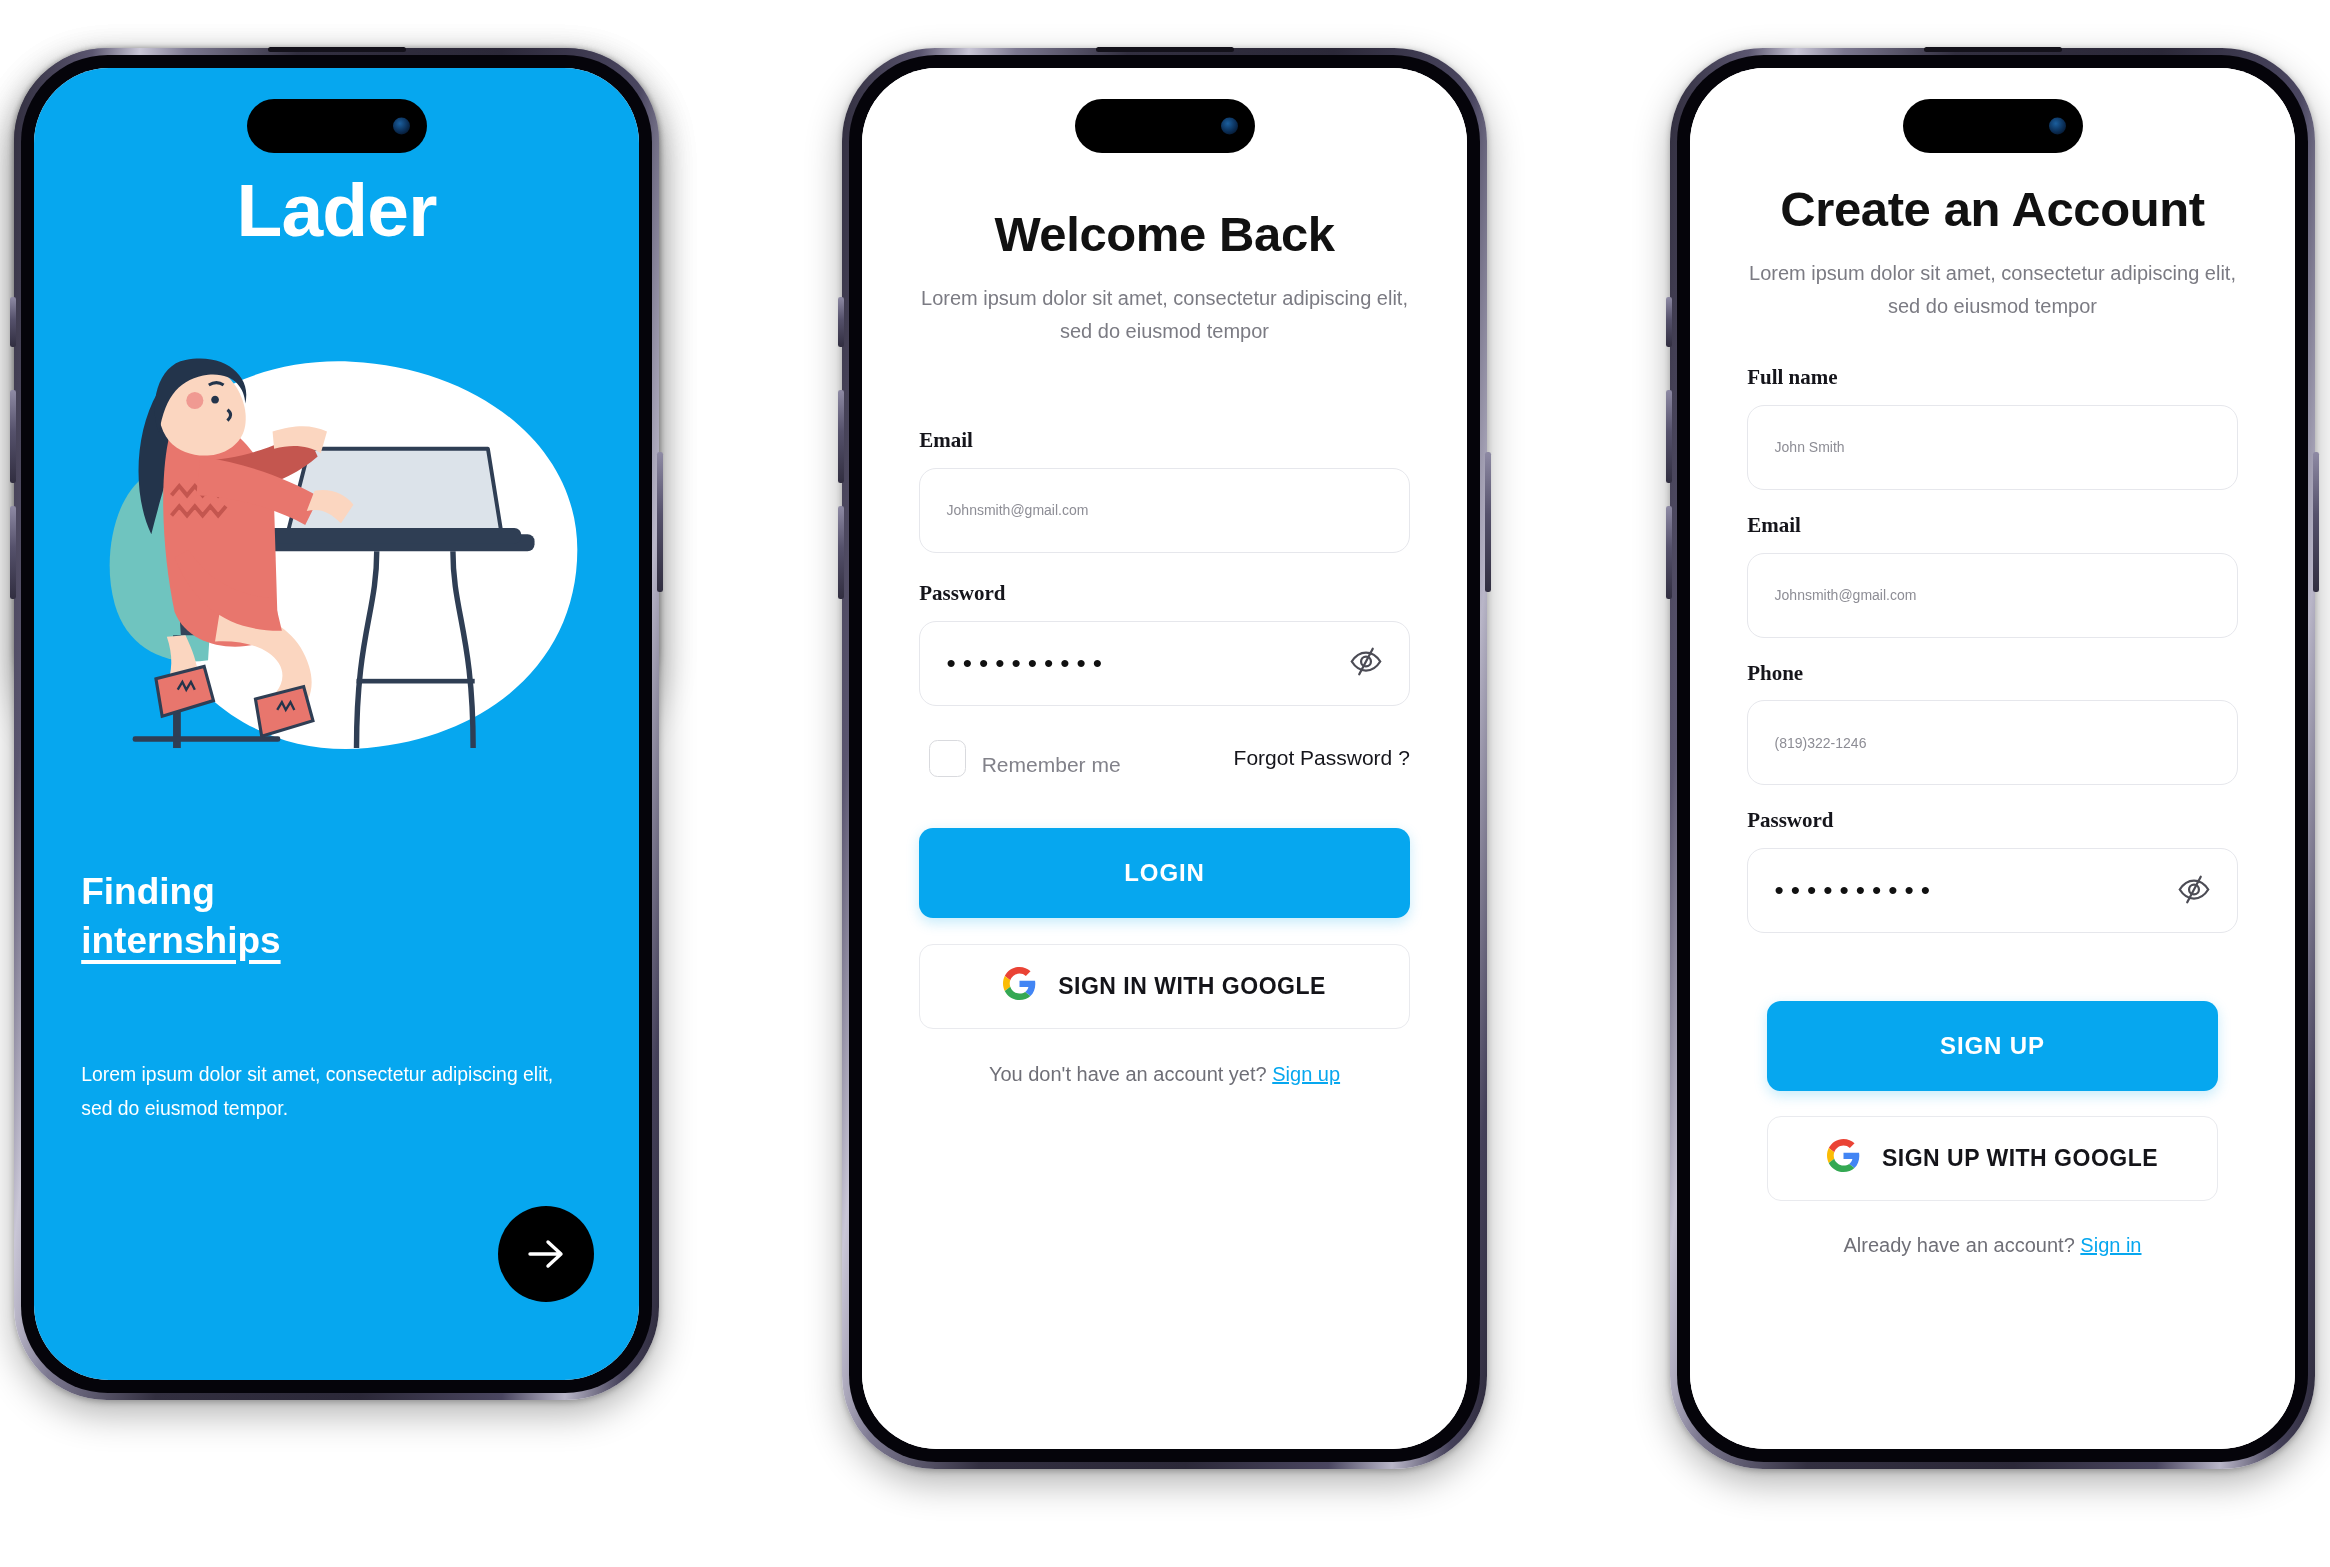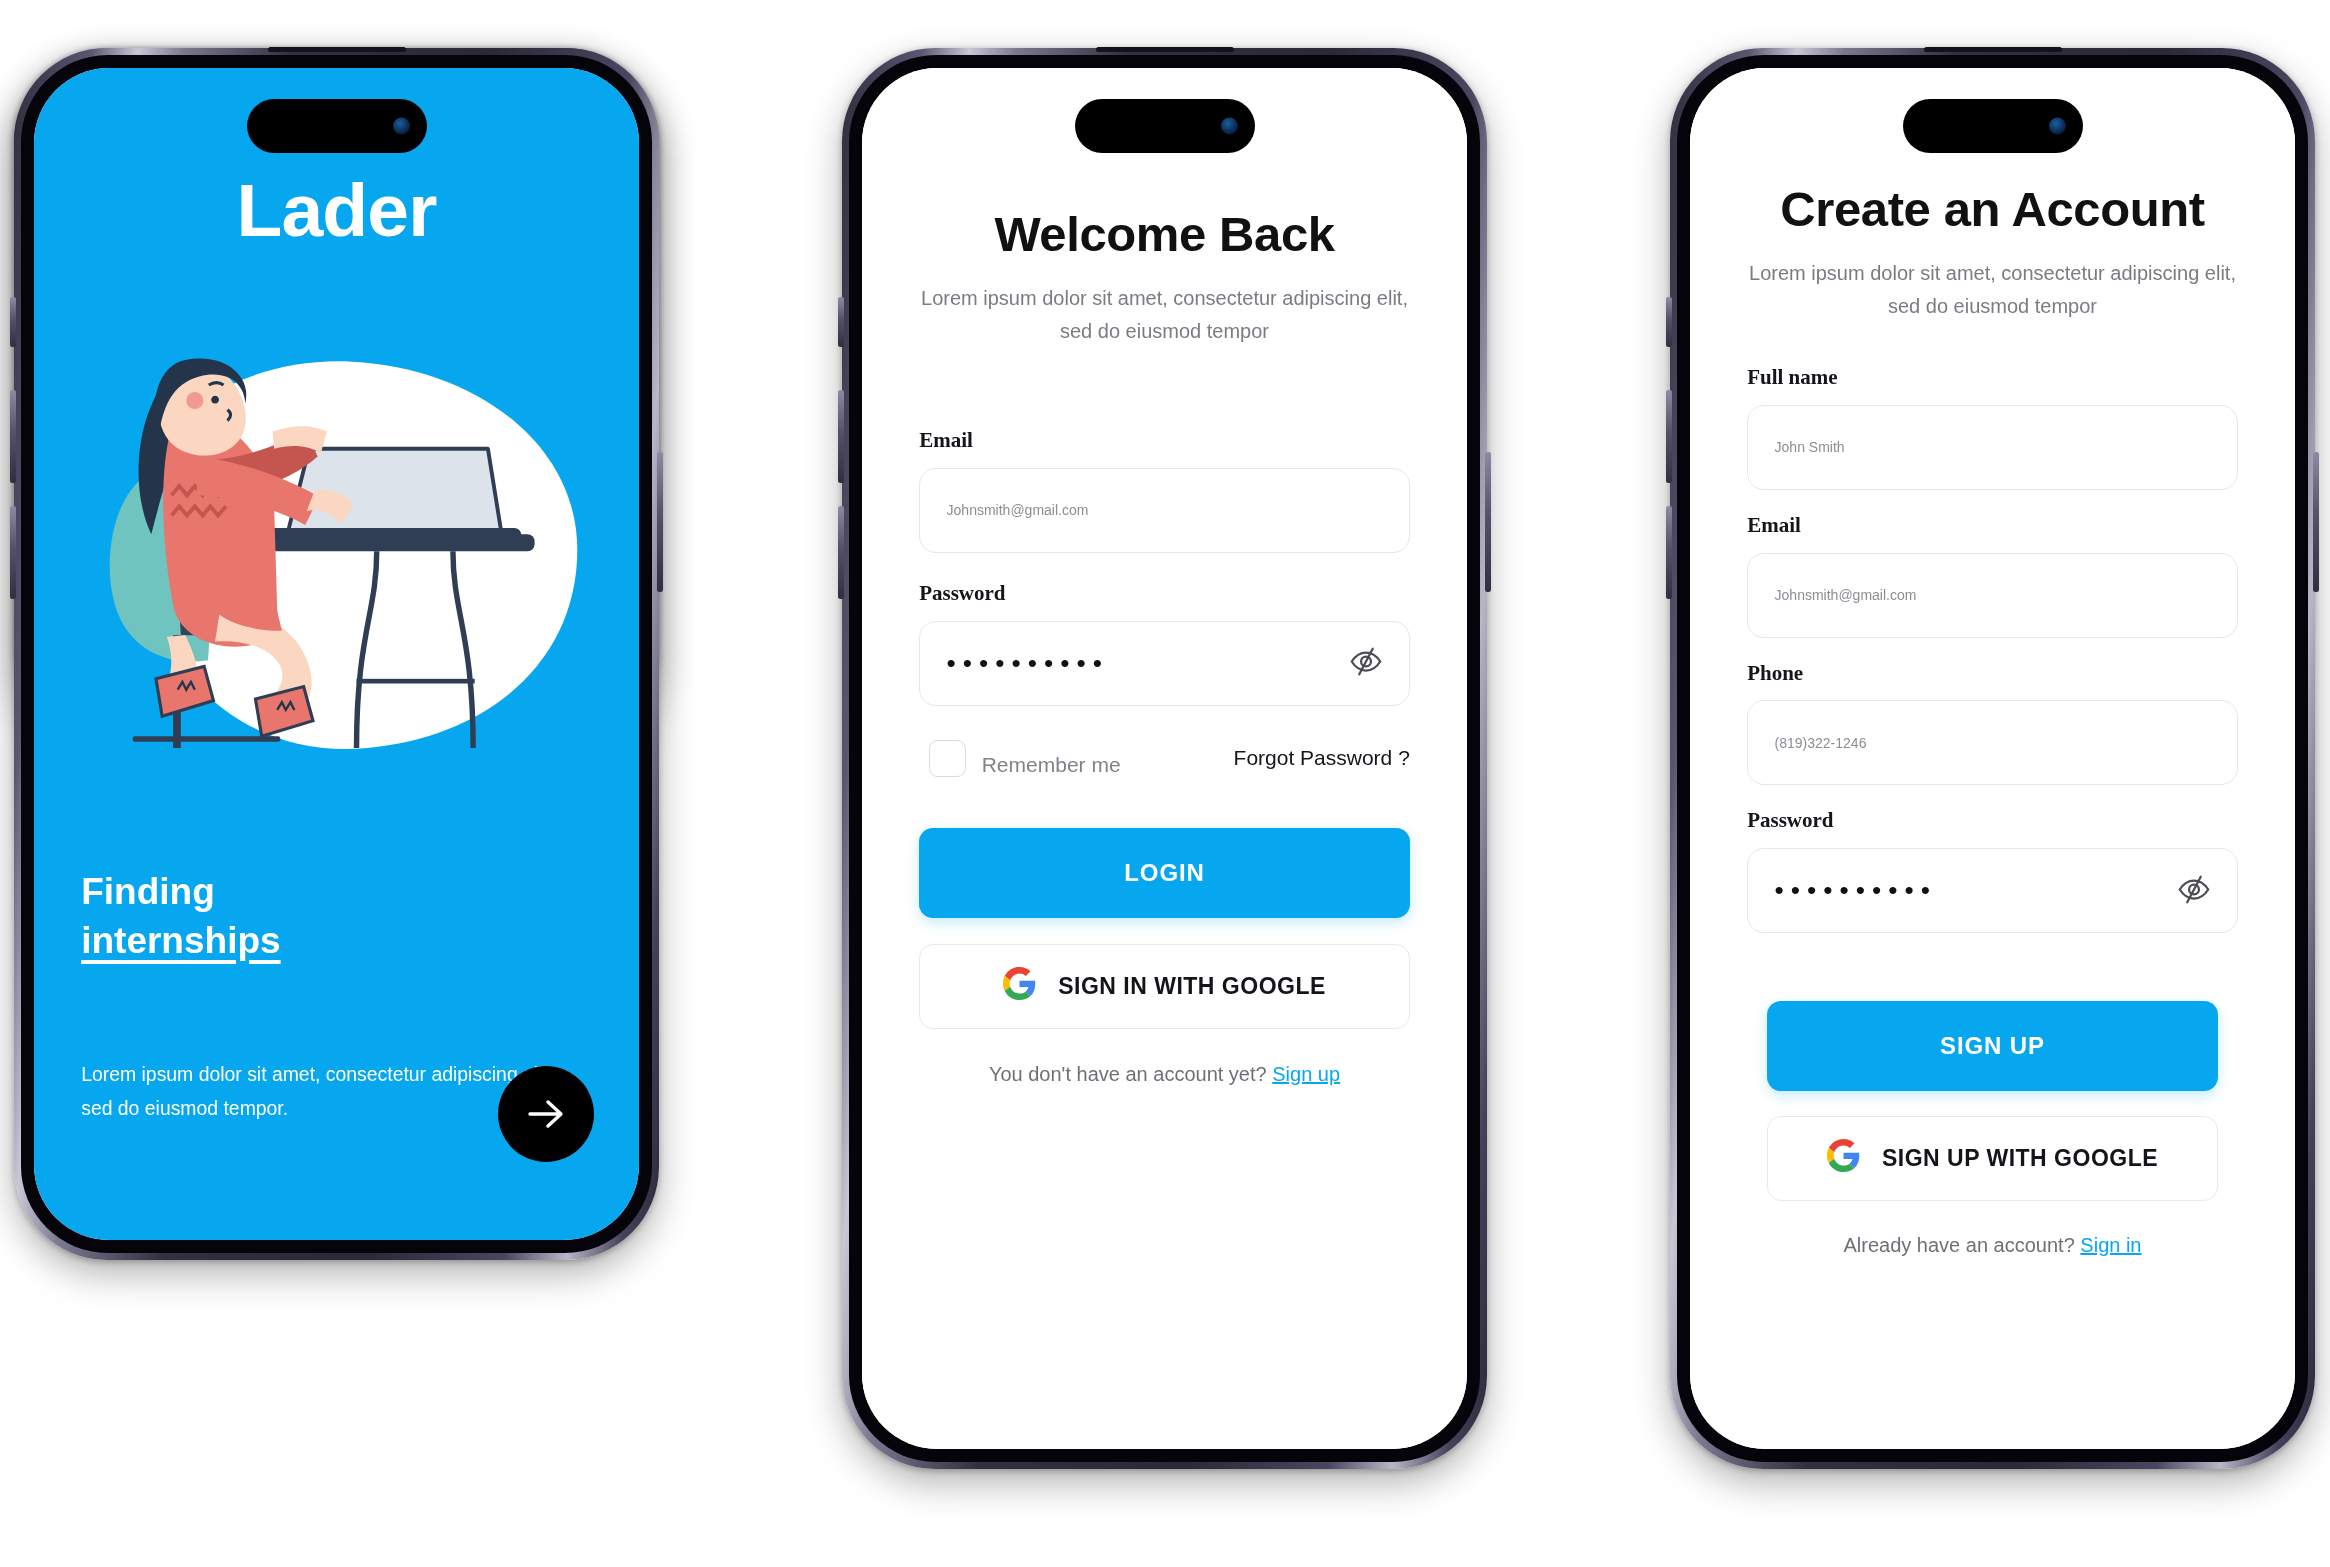--- a/index.html
+++ b/index.html
@@ -142,21 +142,21 @@
   .link-strong { font-size: 21px; color: #15151b; font-weight: 400; cursor: pointer; }
 </style>
 </head>
 <body>
 
 <div class="stage">
 
   <div class="phone" style="left:14px; top:48px; width:645px; height:699px; height:691px; top:48px; height:691px;">
   </div>
 
-  <div class="phone" style="left:14px; top:48px; width:645px; height:1212px;">
+  <div class="phone" style="left:14px; top:48px; width:645px; height:1352px;">
     <div class="btn-side btn-left" style="top:249px; height:50px;"></div>
     <div class="btn-side btn-left" style="top:342px; height:93px;"></div>
     <div class="btn-side btn-left" style="top:458px; height:93px;"></div>
     <div class="btn-side btn-right" style="top:404px; height:140px;"></div>
 
     <div class="phone-inner">
       <div class="earpiece"></div>
       <div class="screen">
 
         <div class="s1">

